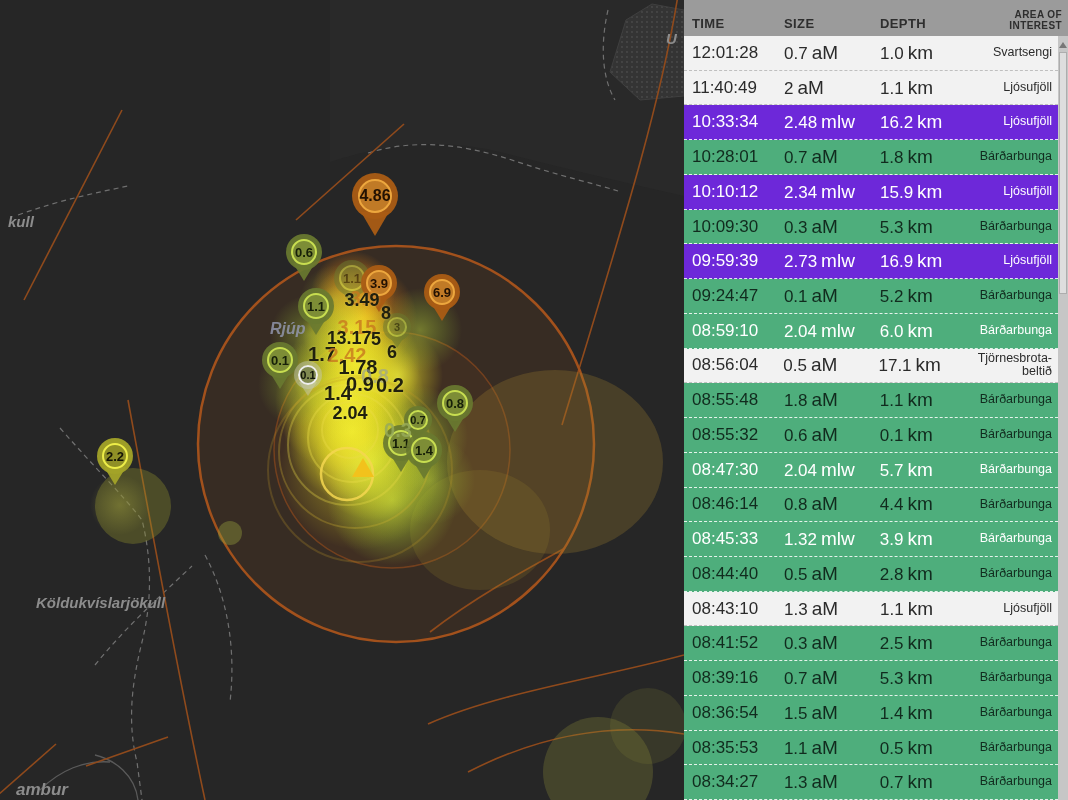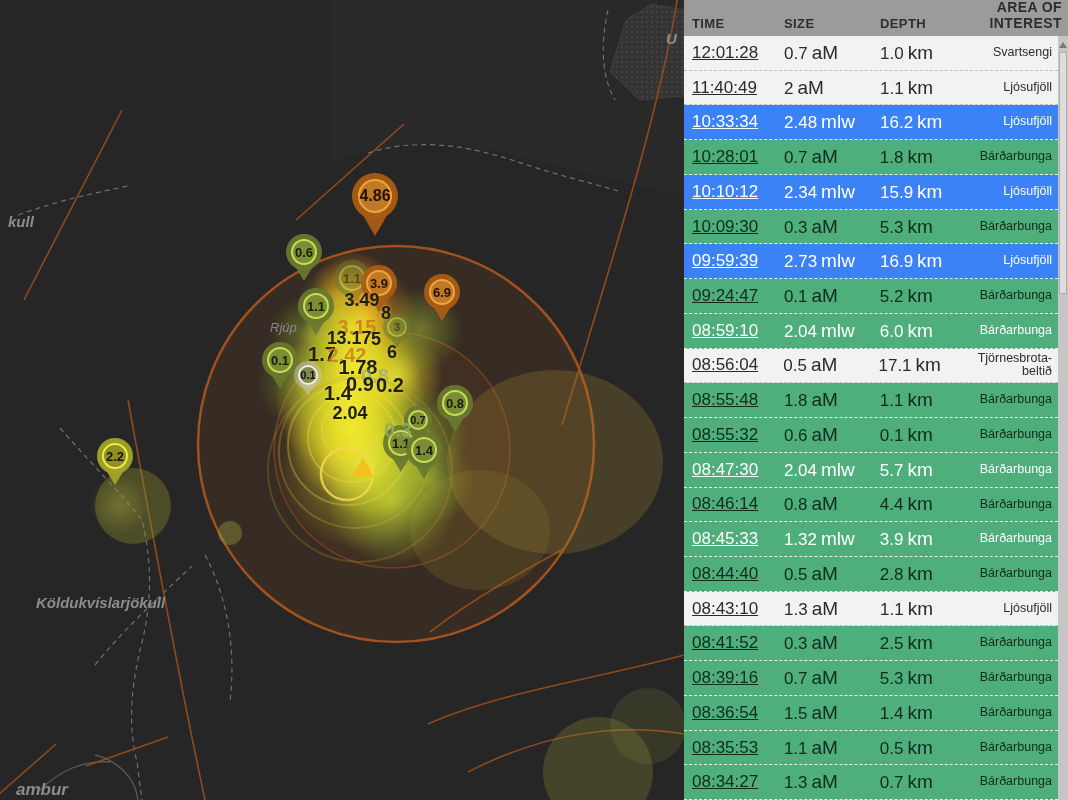--- a/index.html
+++ b/index.html
@@ -4,21 +4,21 @@
 <style>
   * { margin:0; padding:0; box-sizing:border-box; }
   html,body { background:#111; }
   body { font-family:"Liberation Sans", sans-serif; }
   .app { position:relative; width:1068px; height:800px; overflow:hidden; background:#262626; }
 
   
   .map { position:absolute; left:0; top:0; width:684px; height:800px; overflow:hidden; background:#262626; }
   .map svg { position:absolute; left:0; top:0; }
   .place { position:absolute; font-style:italic; font-weight:700; color:#8c8c8c; font-size:15px; z-index:2; white-space:nowrap; }
-  .place.blue { color:rgba(150,155,180,.8); font-size:13px; font-weight:400; }
+  .place.blue { color:rgba(150,155,180,.8); font-size:16px; font-weight:700; }
   .place.big { font-size:17px; }
 
   .pin { position:absolute; z-index:4; }
   .pin .head { position:absolute; transform:translate(-50%,-50%); width:var(--d); height:var(--d);
     background:var(--inner); border:2px solid var(--ring); box-shadow:0 0 0 var(--sh) var(--body);
     color:var(--txt); border-radius:50%; display:flex; align-items:center; justify-content:center;
     font-weight:700; z-index:2; }
   .pin .tail { position:absolute; left:0; transform:translateX(-50%);
     top:calc(var(--d)/2 + var(--sh) - 7px); width:0; height:0;
     border-left:var(--tw) solid transparent; border-right:var(--tw) solid transparent;
@@ -38,30 +38,30 @@
   .qlabel.fade-orange { color:rgba(200,120,30,.8); text-shadow:none; }
   .qlabel.fade-green  { color:rgba(150,170,90,.85); text-shadow:none; }
   .qlabel.fade-gray   { color:rgba(150,160,150,.65); text-shadow:none; }
 
   
   .panel { position:absolute; left:684px; top:0; width:384px; height:800px; background:#f2f2f2; }
   .thead { position:absolute; left:0; top:0; right:0; height:36px; background:#9b9b9b;
     display:flex; align-items:flex-end; padding:0 6px 5px 8px; color:#2e2e2e;
     font-weight:700; font-size:13px; letter-spacing:.4px; }
   .col-time { width:92px; } .col-size { width:96px; } .col-depth { width:100px; }
-  .col-area { flex:1; text-align:right; font-size:14px; line-height:1.1; }
+  .col-area { flex:1; text-align:right; font-size:10px; line-height:1.1; }
 
   .rows { position:absolute; left:0; top:36px; bottom:0; right:10px; display:flex; flex-direction:column; }
   .row { flex:1; display:flex; align-items:center; padding:0 6px 0 8px;
     border-bottom:1px dashed rgba(255,255,255,.85); overflow:hidden; }
   .row.light { background:#f2f2f2; color:#2b2b2b; border-bottom-color:#bfbfbf; }
-  .row.dark  { background:#3b82f6; color:#ffffff; }
+  .row.dark  { background:#6d28d9; color:#ffffff; }
   .row.green { background:#4eae7c; color:#112b1e; }
   .row.white { color:#ffffff; }
-  .c-time { width:92px; font-size:17px;text-decoration:underline; }
+  .c-time { width:92px; font-size:17px; }
   .c-size { width:96px; font-size:17px; }
   .c-depth{ width:100px; font-size:17px; }
   .c-size .u, .c-depth .u { font-size:19px; margin-left:4px; }
   .c-area { flex:1; text-align:right; font-size:12.5px; line-height:1.1; }
 
   .scrollbar { position:absolute; right:0; top:36px; bottom:0; width:10px; background:#c6c6c6; }
   .sb-arrow { position:absolute; top:4px; left:0; width:10px; height:10px; }
   .sb-arrow::after { content:""; position:absolute; left:1px; top:2px; width:0; height:0;
     border-left:4px solid transparent; border-right:4px solid transparent; border-bottom:6px solid #777; }
   .sb-thumb { position:absolute; top:16px; left:1px; right:1px; height:242px;

